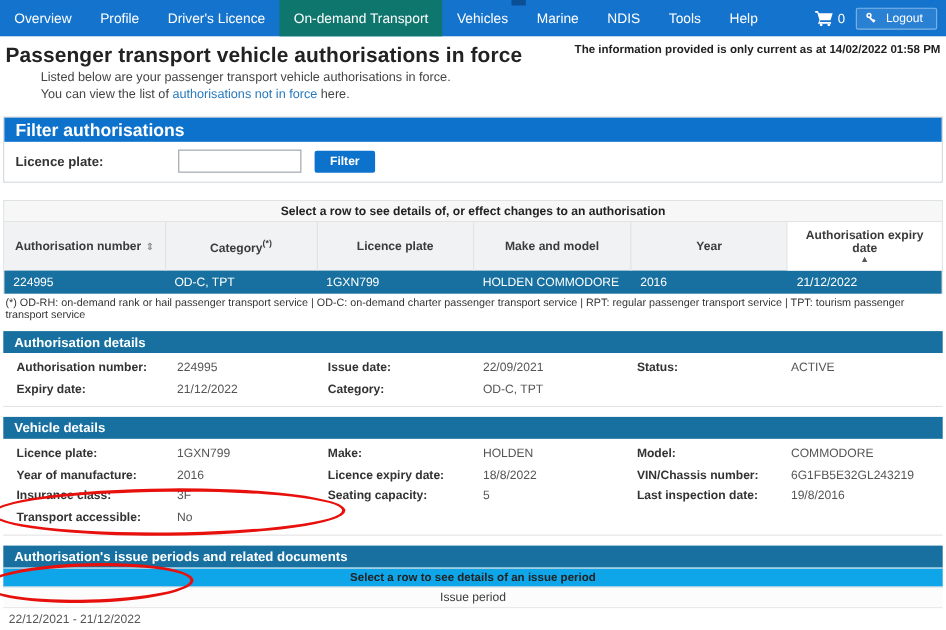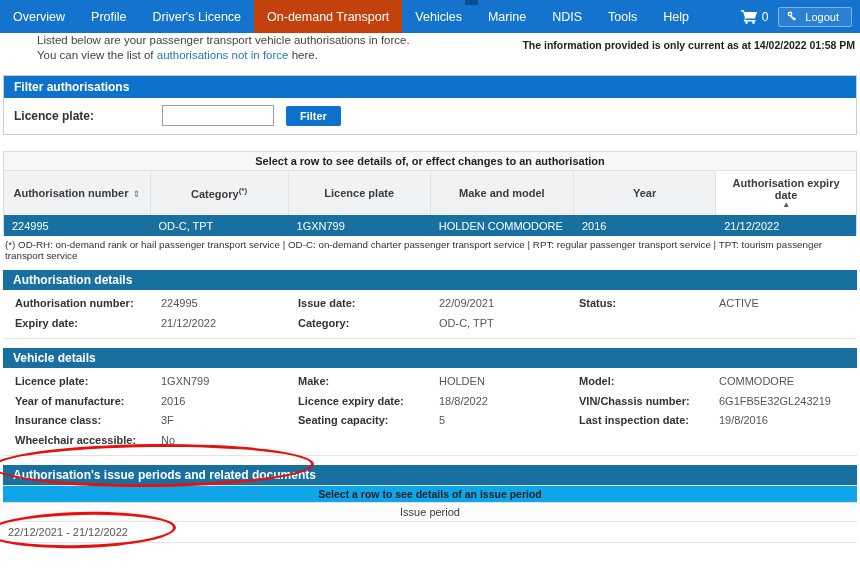--- a/index.html
+++ b/index.html
@@ -4,37 +4,37 @@
 <style>
   * { margin:0; padding:0; box-sizing:border-box; }
   html,body { width:860px; height:573px; background:#fff; overflow:hidden;
     font-family:"Liberation Sans","DejaVu Sans",sans-serif; color:#333; }
   body { position:relative; }
 
   
   .topnav { background:#1473cc; height:33px; display:flex; align-items:stretch; color:#fff; }
   .topnav ul { list-style:none; display:flex; align-items:stretch; }
   .topnav li { display:flex; align-items:center; padding:0 13px; font-size:12.5px; cursor:pointer; white-space:nowrap; }
-  .topnav li.active { background:#c2410c; }
+  .topnav li.active { background:#0f766e; }
   .nav-right { margin-left:auto; display:flex; align-items:center; padding-right:8px; gap:10px; }
   .cart { display:flex; align-items:center; gap:4px; font-size:12px; cursor:pointer; }
   .logout-btn { background:#2a80d2; border:1px solid #7fb5e6; border-radius:2px; color:#fff;
     font-size:11px; padding:3px 12px 3px 8px; display:flex; align-items:flex-start; gap:7px; cursor:pointer; }
   .top-artifact { position:absolute; left:465px; top:0; width:13px; height:5px; background:#0a4f93; }
 
   
   .page { padding:0 3px; position:relative; }
   .current-info { position:absolute; right:5px; top:6px; font-size:10.5px; font-weight:bold; color:#222; }
   .page-title { font-size:19px; font-weight:bold; color:#222; padding:7px 0 2px 2px; letter-spacing:0.1px; }
   .sub { font-size:11.5px; color:#444; padding-left:2px; line-height:15px;margin-left:32px; }
   .sub a { color:#2779bd; text-decoration:none; cursor:pointer; }
 
   
   .filter-panel { margin:12px 0 0 0; border:1px solid #c9ced3; }
-  .panel-header { background:#0d72cc; color:#fff; font-size:12px; font-weight:bold; padding:4px 10px; height:22px; }
+  .panel-header { background:#0d72cc; color:#fff; font-size:16px; font-weight:bold; padding:4px 10px; height:22px; }
   .filter-row { display:flex; align-items:center; padding:7px 10px 8px 10px; background:#fff; }
   .filter-label { font-size:12px; font-weight:bold; width:148px; }
   .filter-input { width:112px; height:21px; border:1px solid #9aa0a6; font-size:12px; padding:0 4px; }
   .btn-blue { background:#0d72cc; color:#fff; border:none; font-size:11px; font-weight:bold;
     padding:4px 14px; border-radius:2px; cursor:pointer; margin-left:12px; }
 
   
   .auth-table { margin-top:16px; border:1px solid #d8dce0; border-bottom:none; }
   .tbl-caption { background:#f7f7f7; text-align:center; font-size:11px; font-weight:bold; color:#222;
     padding:3px 0; border-bottom:1px solid #e0e0e0; }
@@ -110,20 +110,21 @@
       </span>
       <span>Logout</span>
     </button>
   </div>
 </div>
 <div class="top-artifact"></div>
 
 <div class="page">
 
   <div class="current-info">The information provided is only current as at 14/02/2022 01:58 PM</div>
+  <h1 class="page-title">Passenger transport vehicle authorisations in force</h1>
   <div class="sub">Listed below are your passenger transport vehicle authorisations in force.</div>
   <div class="sub"><span>You can view the list of </span><a>authorisations not in force</a><span> here.</span></div>
 
   <div class="filter-panel">
     <div class="panel-header">Filter authorisations</div>
     <div class="filter-row">
       <span class="filter-label">Licence plate:</span>
       <input class="filter-input" type="text" value="" style="">
       <button class="btn-blue">Filter</button>
     </div>
@@ -206,21 +207,21 @@
       </div>
       <div class="d-row">
         <span class="d-label dl1">Insurance class:</span>
         <span class="d-val dv1">3F</span>
         <span class="d-label dl2">Seating capacity:</span>
         <span class="d-val dv2">5</span>
         <span class="d-label dl3">Last inspection date:</span>
         <span class="d-val dv3">19/8/2016</span>
       </div>
       <div class="d-row">
-        <span class="d-label dl1">Wheelchair accessible:</span>
+        <span class="d-label dl1">Transport accessible:</span>
         <span class="d-val dv1">No</span>
         <span class="d-label dl2"></span>
         <span class="d-val dv2"></span>
         <span class="d-label dl3"></span>
         <span class="d-val dv3"></span>
       </div>
     </div>
   </div>
 
   <div class="section">

